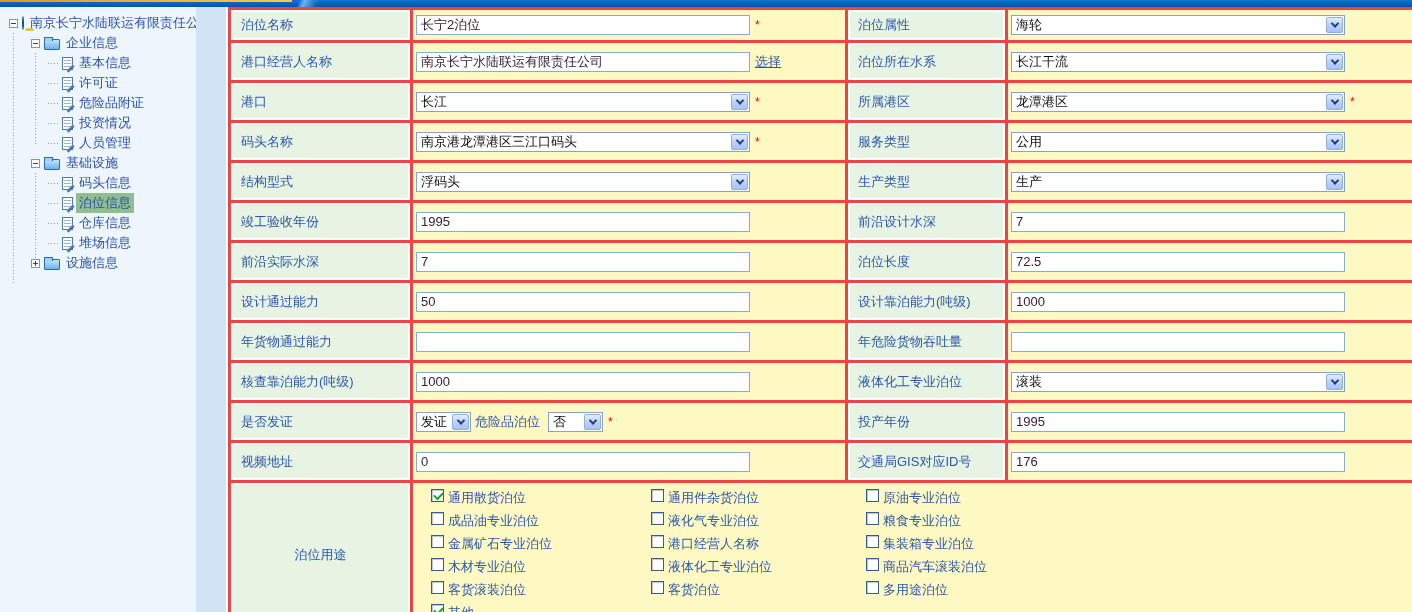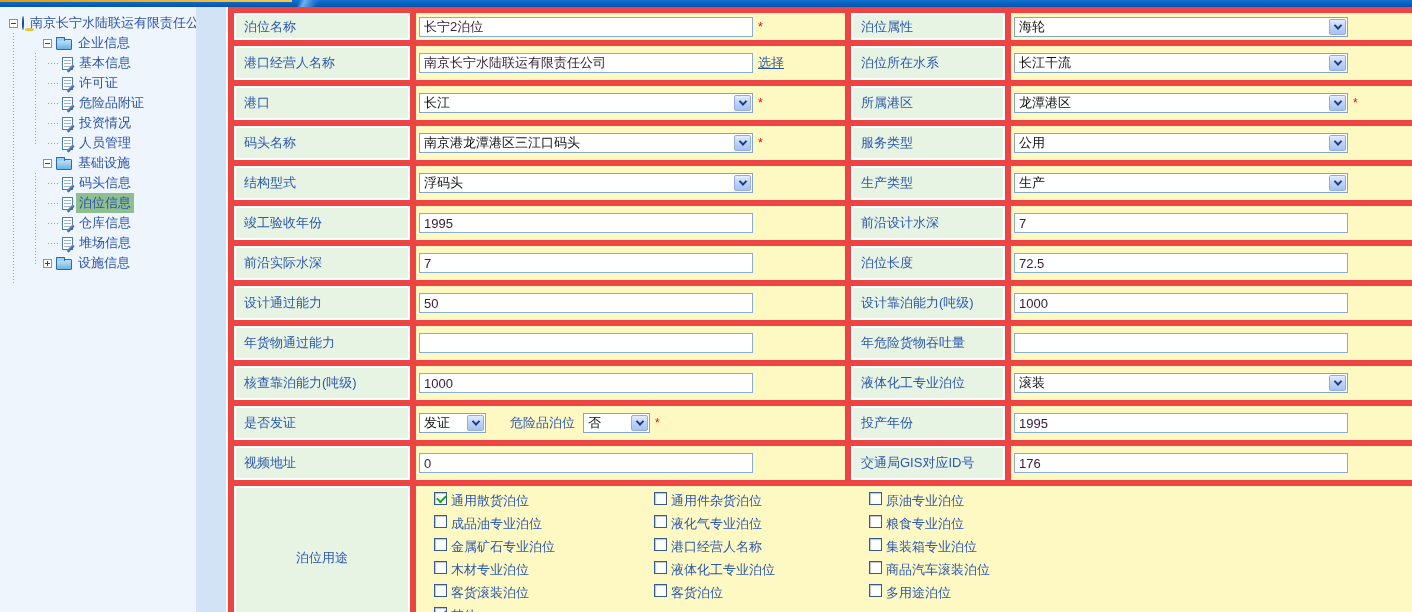--- a/index.html
+++ b/index.html
@@ -18,21 +18,21 @@
   
   .sidebar { position:absolute; left:0; top:7px; width:196px; height:605px;
     background:#eef5fd; }
   .gutter { position:absolute; left:196px; top:7px; width:30px; height:605px;
     background:#d2e3f6; }
   .gutterline { position:absolute; left:226px; top:7px; width:2px; height:605px; background:#ffffff; }
 
   .tree { position:relative; padding-top:6px; font-size:13px; color:#2a52a8; }
   .trow { position:relative; height:20px; display:flex; align-items:center; white-space:nowrap; }
   .trow.depth0 { padding-left:9px; }
-  .trow.depth1 { padding-left:31px;margin-left:12px; }
+  .trow.depth1 { padding-left:31px; }
   .trow.depth2 { padding-left:48px; }
   .tlabel { padding:1px 3px; cursor:default; }
   .tlabel.selected { background:#8fbe8f;text-align:center; }
   .exp { position:relative; width:9px; height:9px; border:1px solid #7a96b4; background:#fff;
     margin-right:4px; flex:0 0 9px; }
   .exp::before { content:""; position:absolute; left:1px; top:3px; width:5px; height:1px; background:#31435f; }
   .exp.plus::after { content:""; position:absolute; left:3px; top:1px; width:1px; height:5px; background:#31435f; }
   .stub { width:12px; height:1px; margin-right:2px; flex:0 0 12px;
     background:repeating-linear-gradient(90deg,#8fa4bc 0 1px,transparent 1px 3px); }
   .vline { position:absolute; width:1px;
@@ -51,44 +51,44 @@
   .ticon.page { width:11px; height:13px; background:#fff; border:1px solid #4a7ab0; }
   .ticon.page::before { content:""; position:absolute; left:1px; top:2px; width:7px; height:1px;
     background:#9ab6d4; box-shadow:0 3px 0 #9ab6d4, 0 6px 0 #9ab6d4; }
   .ticon.page::after { content:""; position:absolute; right:-3px; bottom:-1px; width:9px; height:3px;
     background:linear-gradient(180deg,#7e9cc4,#37598c); transform:rotate(-45deg); border-radius:1px; }
 
   
   table.form { position:absolute; left:228px; top:7px; width:1184px;
     border-collapse:collapse; table-layout:fixed; }
   col.c1 { width:182px; } col.c2 { width:435px; } col.c3 { width:160px; } col.c4 { width:407px; }
-  td { border:6px solid #ef4444; vertical-align:middle; overflow:hidden; }
+  td { border:3px solid #ef4444; vertical-align:middle; overflow:hidden; }
   td.lab { background:#e7f4e3; box-shadow:inset 0 0 0 2px #ffffff;
     color:#2b57ae; font-size:13px; padding-left:10px; }
   td.val { background:#fef9c3; padding-left:3px; }
   tr.r1 { height:33px; } tr.rn { height:40px; } tr.rlast { height:132px; }
   td.lab.center { text-align:center; padding-left:0; }
 
   .txtin { width:334px; height:20px; border:1px solid #86aed2; background:#fff;
     font-family:"Liberation Sans",sans-serif; font-size:13px; color:#38203a; padding:1px 4px; }
 
   .sel { display:inline-flex; width:334px; height:20px; background:#fff;
     border:1px solid #86a4c4; align-items:center; vertical-align:middle; }
-  .sel.narrow { width:67px; }
+  .sel.narrow { width:55px; }
   .sel .seltxt { flex:1 1 auto; font-size:13px; color:#111; padding-left:4px;
     white-space:nowrap; overflow:hidden; }
   .sel .selbtn { flex:0 0 17px; height:16px; margin:1px; border:1px solid #93aede; border-radius:2px;
     background:linear-gradient(180deg,#e4edfd 0%,#c0d4f8 45%,#a7c1f2 100%);
     display:flex; align-items:center; justify-content:center; }
   .chev { width:6px; height:6px; border-left:2px solid #1b3c7e; border-bottom:2px solid #1b3c7e;
     transform:rotate(-45deg) translate(1px,-1px); }
 
   .req { color:#ff0000; font-size:12px; margin-left:5px; vertical-align:top; }
   .sellink { color:#2b57ae; font-size:13px; text-decoration:underline; margin-left:5px; cursor:pointer; }
-  .inlinelab { color:#2b57ae; font-size:13px; margin:0 8px 0 24px; }
+  .inlinelab { color:#2b57ae; font-size:13px; margin:0 8px 0 4px; }
   .flexcell { display:flex; align-items:center; }
 
   
   .cbgrid { display:grid; grid-template-columns:220px 215px 1fr; padding:6px 0 0 15px;
     grid-auto-rows:23px; }
   .cbitem { display:flex; align-items:flex-start; color:#2b57ae; font-size:13px; white-space:nowrap; }
   .cb { position:relative; width:13px; height:13px; background:#fff; border:1px solid #355c8c;
     box-shadow:inset 1px 1px 1px rgba(100,125,150,.45); margin-right:4px; flex:0 0 13px; }
   .cb.checked::after { content:""; position:absolute; left:2px; top:2px; width:7px; height:4px;
     border-left:2px solid #1ca21c; border-bottom:2px solid #1ca21c; transform:rotate(-45deg); }

